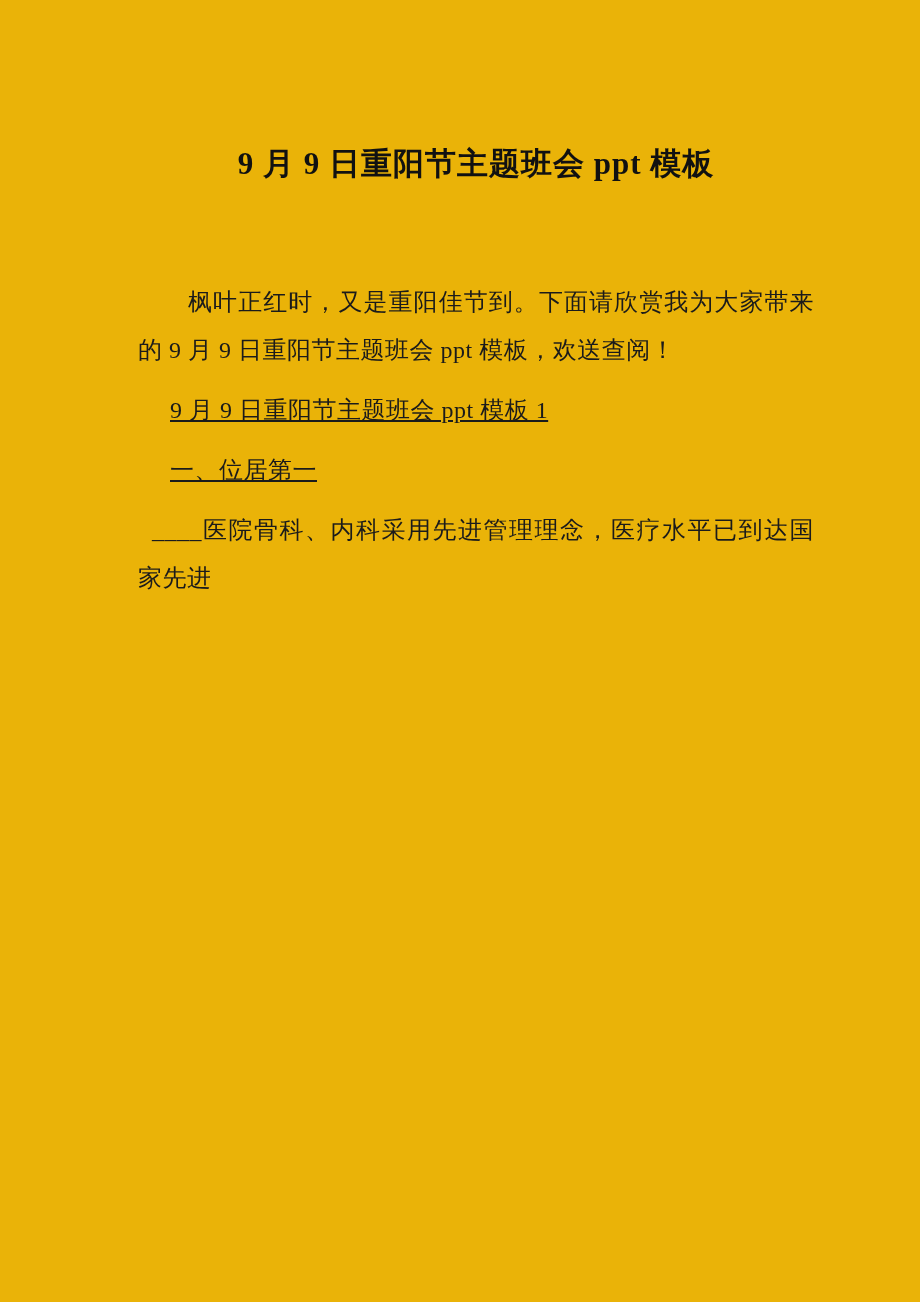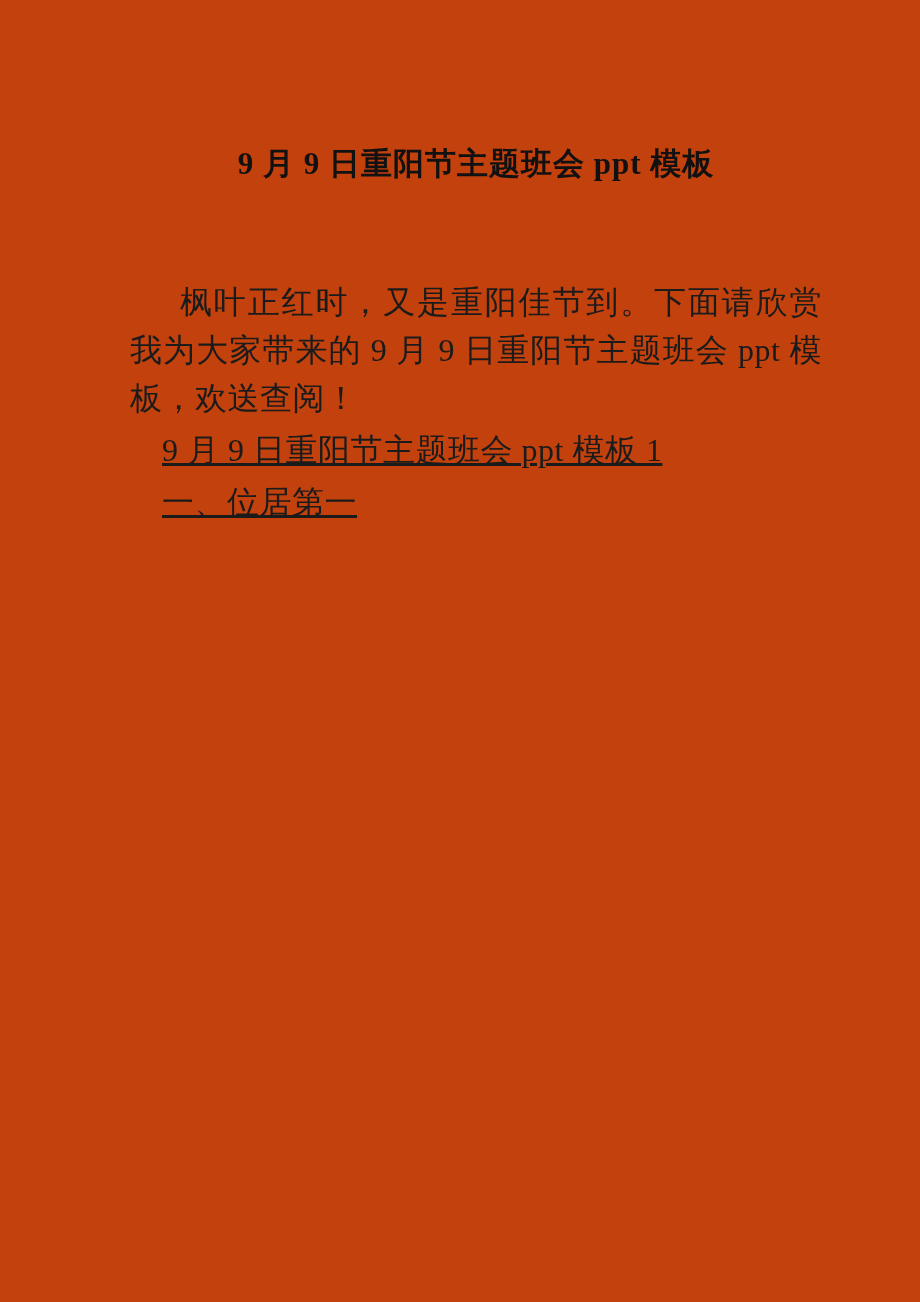--- a/index.html
+++ b/index.html
@@ -12,34 +12,34 @@
     height: 1302px;
     overflow: hidden;
     font-family: "Liberation Serif", "DejaVu Serif", serif;
     color: #1b1b1b;
   }
   .page {
     box-sizing: border-box;
     width: 920px;
     height: 1302px;
     padding: 142px 94px 0 126px;
-    background: #c2410c;
+    background: #eab308;
   }
   .doc-title {
     font-size: 31px;
     font-weight: 700;
     line-height: 44px;
     text-align: center;
     letter-spacing: 1px;
     margin: 0 0 92px 0;
     color: #111111;
   }
   .body-text p {
-    margin: 4px;
-    font-size: 32px;
+    margin: 12px;
+    font-size: 24px;
     line-height: 48px;
     text-align: justify;
     text-justify: inter-character;
     letter-spacing: 0.5px;
     word-break: break-all;
     color: #1b1b1b;
   }
   .indent-lg { text-indent: 50px; }
   .indent-md { text-indent: 32px; text-decoration: underline; }
   .indent-sm { text-indent: 14px; }
@@ -54,15 +54,16 @@
   <div class="body-text">
 
     <p class="indent-lg">枫叶正红时，又是重阳佳节到。下面请欣赏我为大家带来的 9 月 9 日重阳节主题班会 ppt 模板，欢送查阅！</p>
 
     <p class="indent-md">9 月 9 日重阳节主题班会 ppt 模板 1</p>
 
 
     <p class="indent-md">一、位居第一</p>
 
 
+    <p class="indent-sm">____医院骨科、内科采用先进管理理念，医疗水平已到达国家先进</p>
 
   </div>
 </div>
 
 </body></html>

